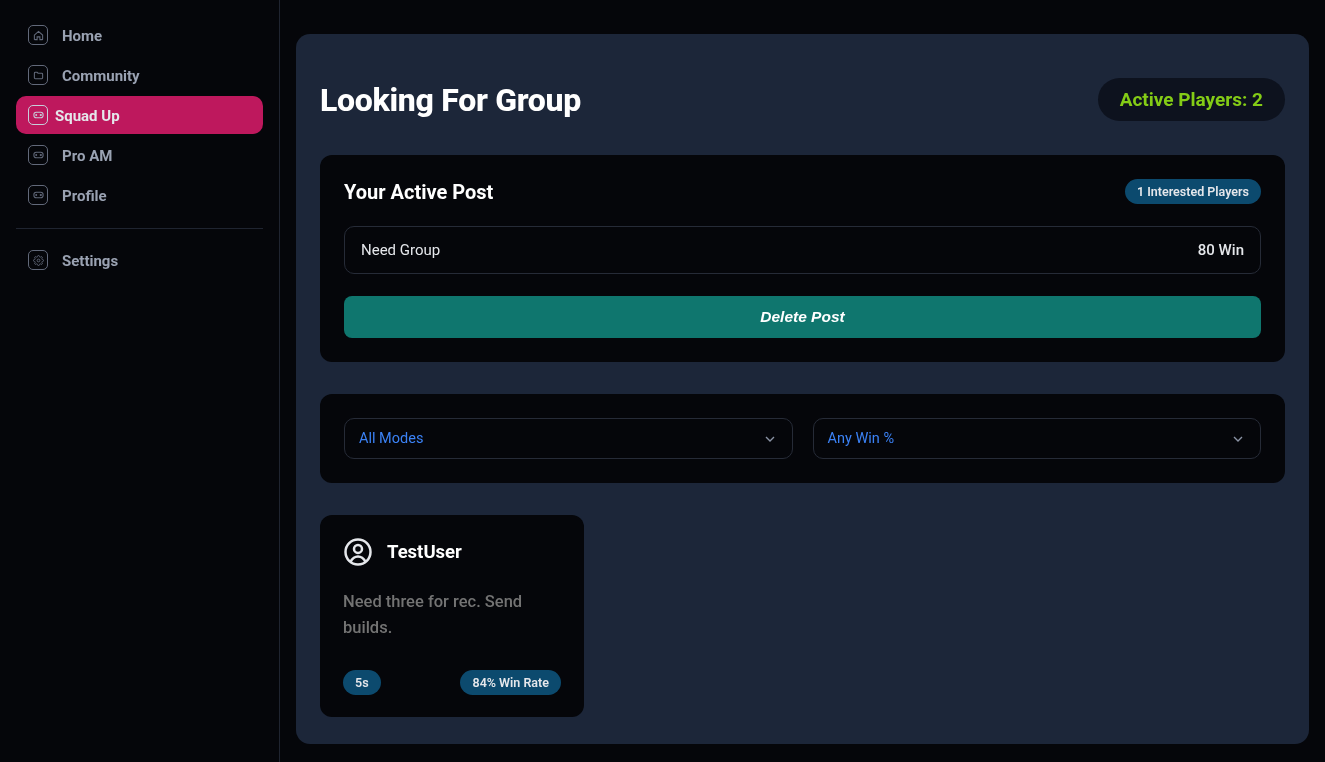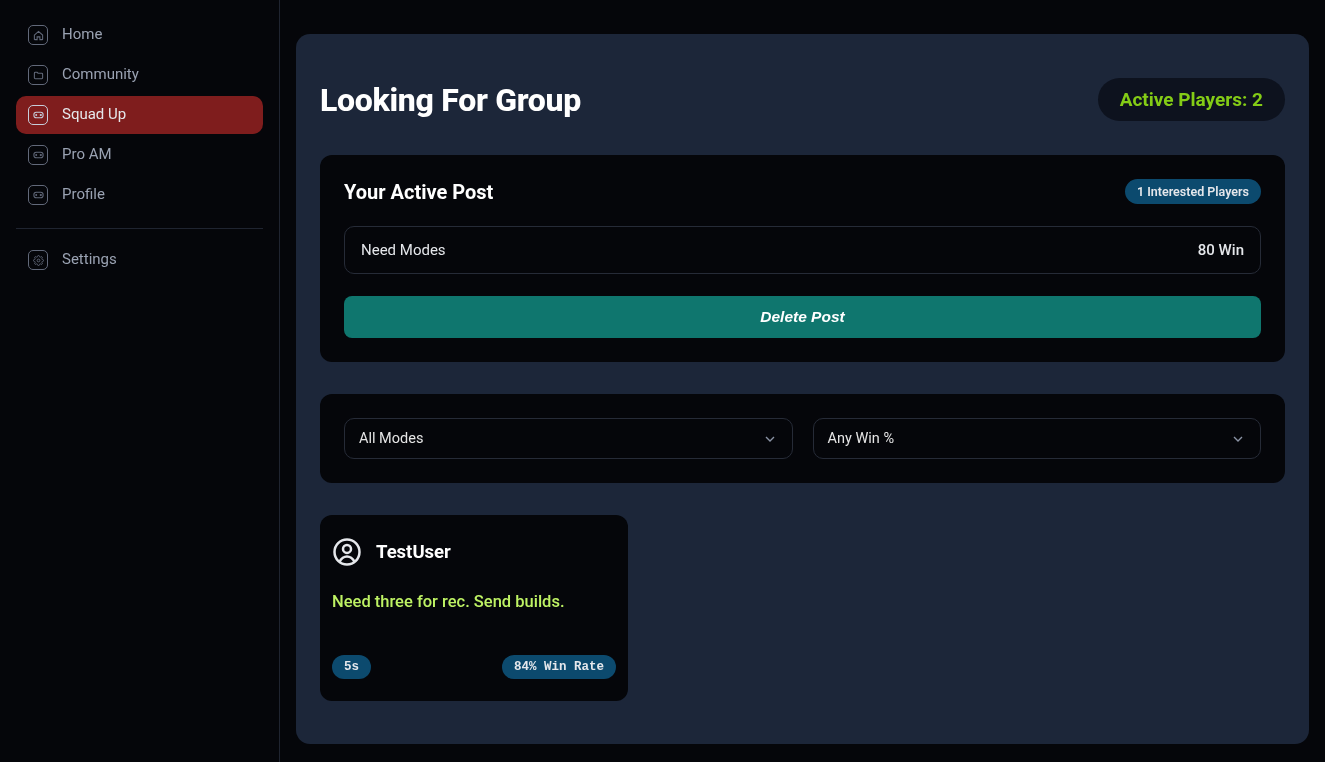--- a/index.html
+++ b/index.html
@@ -20,33 +20,34 @@
       border-right: 1px solid #1f2430;
       padding: 16px 8px;
       display: flex;
       flex-direction: column;
     }
     .nav-section {
       padding: 0 8px;
     }
     .nav-item {
       display: flex;
-      align-items: flex-start;
+      align-items: flex-end;
       gap: 14px;
       padding: 9px 12px;
       border-radius: 10px;
       color: #9aa2b2;
       font-size: 15px;
-      font-weight: 400;
+      font-weight: 700;
       cursor: pointer;
       margin-bottom: 2px;
     }
     .nav-item.active {
-      background: #7f1d1d;
+      background: #be185d;
       color: #e5e7eb;
+      gap: 7px;
     }
     .nav-item .nav-icon {
       width: 20px;
       height: 20px;
       flex: 0 0 20px;
       display: inline-flex;
       align-items: center;
       justify-content: center;
       border: 1.3px solid #62697a;
       border-radius: 5px;
@@ -150,68 +151,67 @@
     .filters-row {
       display: flex;
       gap: 20px;
     }
     .select {
       flex: 1;
       background: transparent;
       border: 1px solid #262b37;
       border-radius: 10px;
       padding: 11px 14px;
-      color: #e5e5e5;
+      color: #3b82f6;
       font-size: 14.5px;
       display: flex;
       justify-content: space-between;
       align-items: center;
       cursor: pointer;
     }
     .select .chevron { color: #8b93a5; }
 
     .results-grid {
       display: flex;
       flex-wrap: wrap;
       gap: 20px;
     }
     .result-card {
-      width: 308px;
+      width: 264px;
       background: #05060a;
       border-radius: 12px;
-      padding: 22px 12px;
+      padding: 22px 23px;
     }
     .result-header {
       display: flex;
       align-items: center;
       gap: 14px;
       margin-bottom: 22px;
     }
     .avatar {
       width: 30px; height: 30px; flex: 0 0 30px;
       display:inline-flex; align-items:center; justify-content:center;
       color:#e5e7eb;
     }
     .username {
       font-size: 18.5px;
       font-weight: 700;
       color: #ffffff;
     }
     .result-body {
       font-size: 16.5px;
       line-height: 1.6;
-      color: #bef264;
+      color: #737373;
       font-weight: 500;
-      margin-bottom: 40px;
+      margin-bottom: 28px;
     }
     .result-footer {
       display: flex;
       justify-content: space-between;
       align-items: flex-start;
-      font-family: Liberation Mono, monospace;
     }
 
     svg { display:block; }
   </style>
 </head>
 <body>
 
 <nav class="sidebar">
   <div class="nav-section">
 
@@ -290,21 +290,21 @@
       <div class="active-players-badge">Active Players: 2</div>
     </div>
 
     <section class="card">
       <div class="card-header">
         <h2 class="card-title">Your Active Post</h2>
         <span class="pill">1 Interested Players</span>
       </div>
 
       <div class="post-input">
-        <span>Need Modes</span>
+        <span>Need Group</span>
         <span class="right-text">80 Win</span>
       </div>
 
       <button class="delete-btn">Delete Post</button>
     </section>
 
     <section class="card" style="padding:24px; margin-bottom:32px;">
       <div class="filters-row">
         <div class="select">
           <span>All Modes</span>

